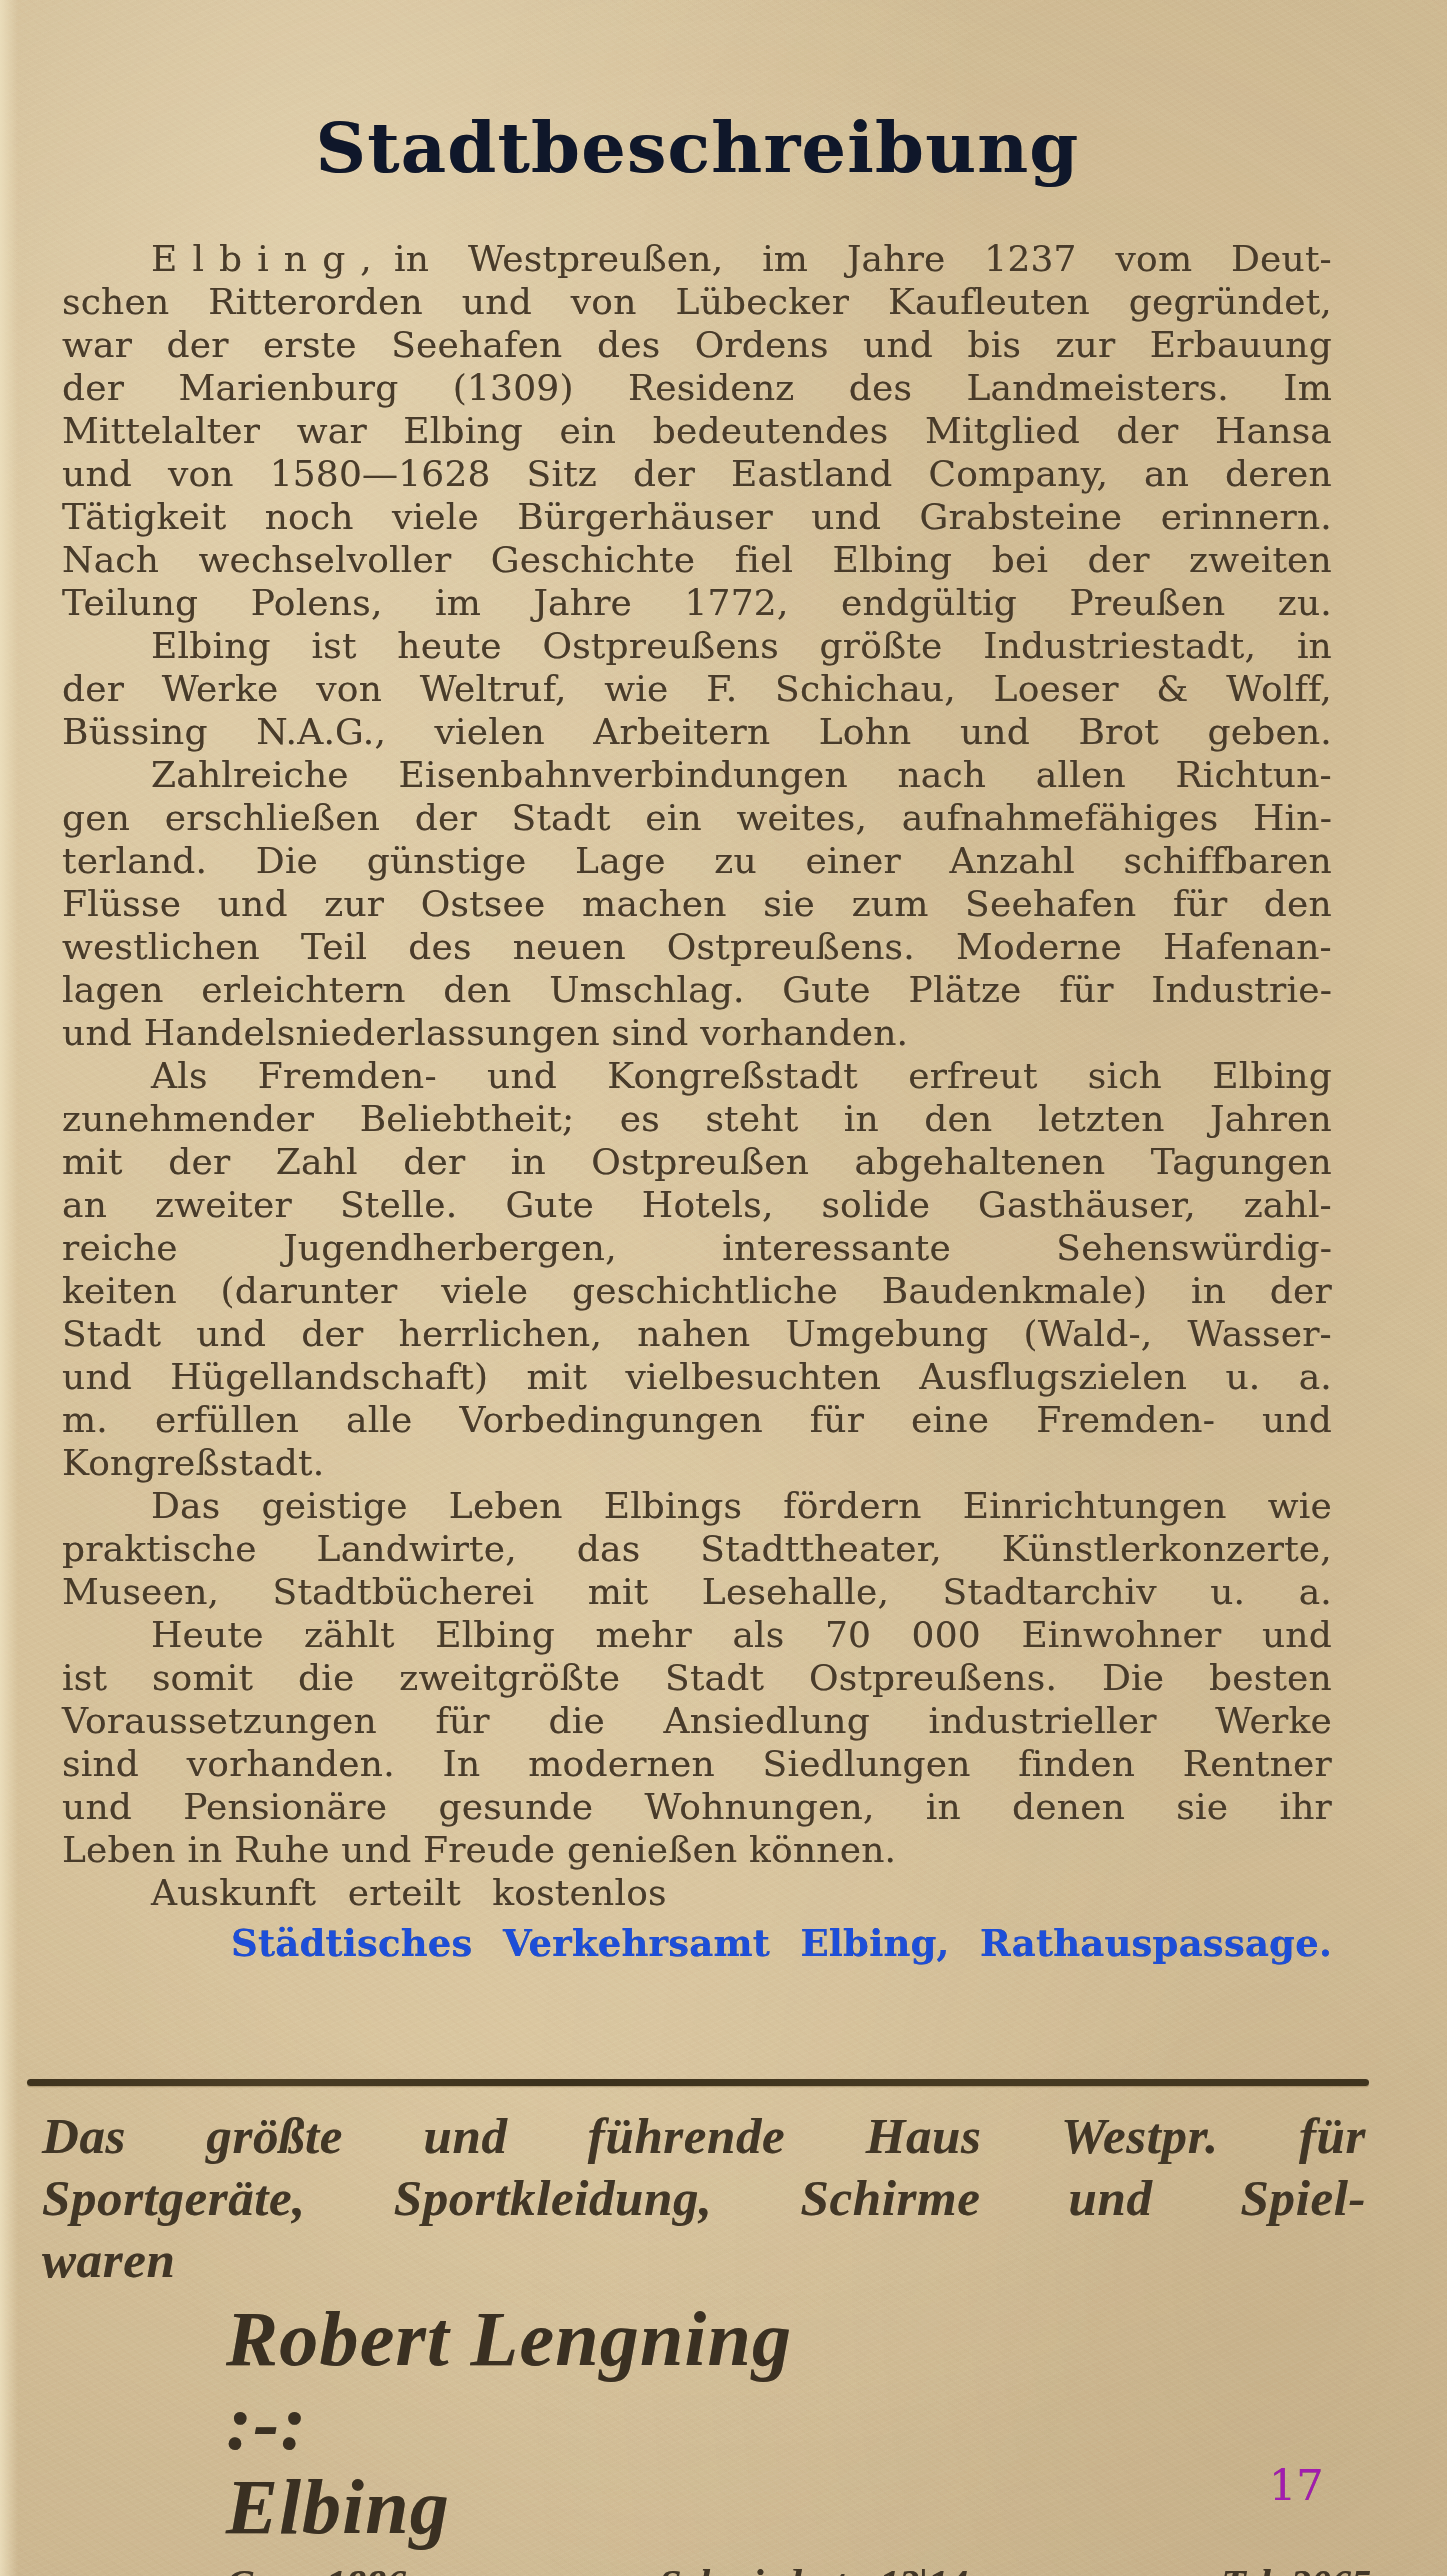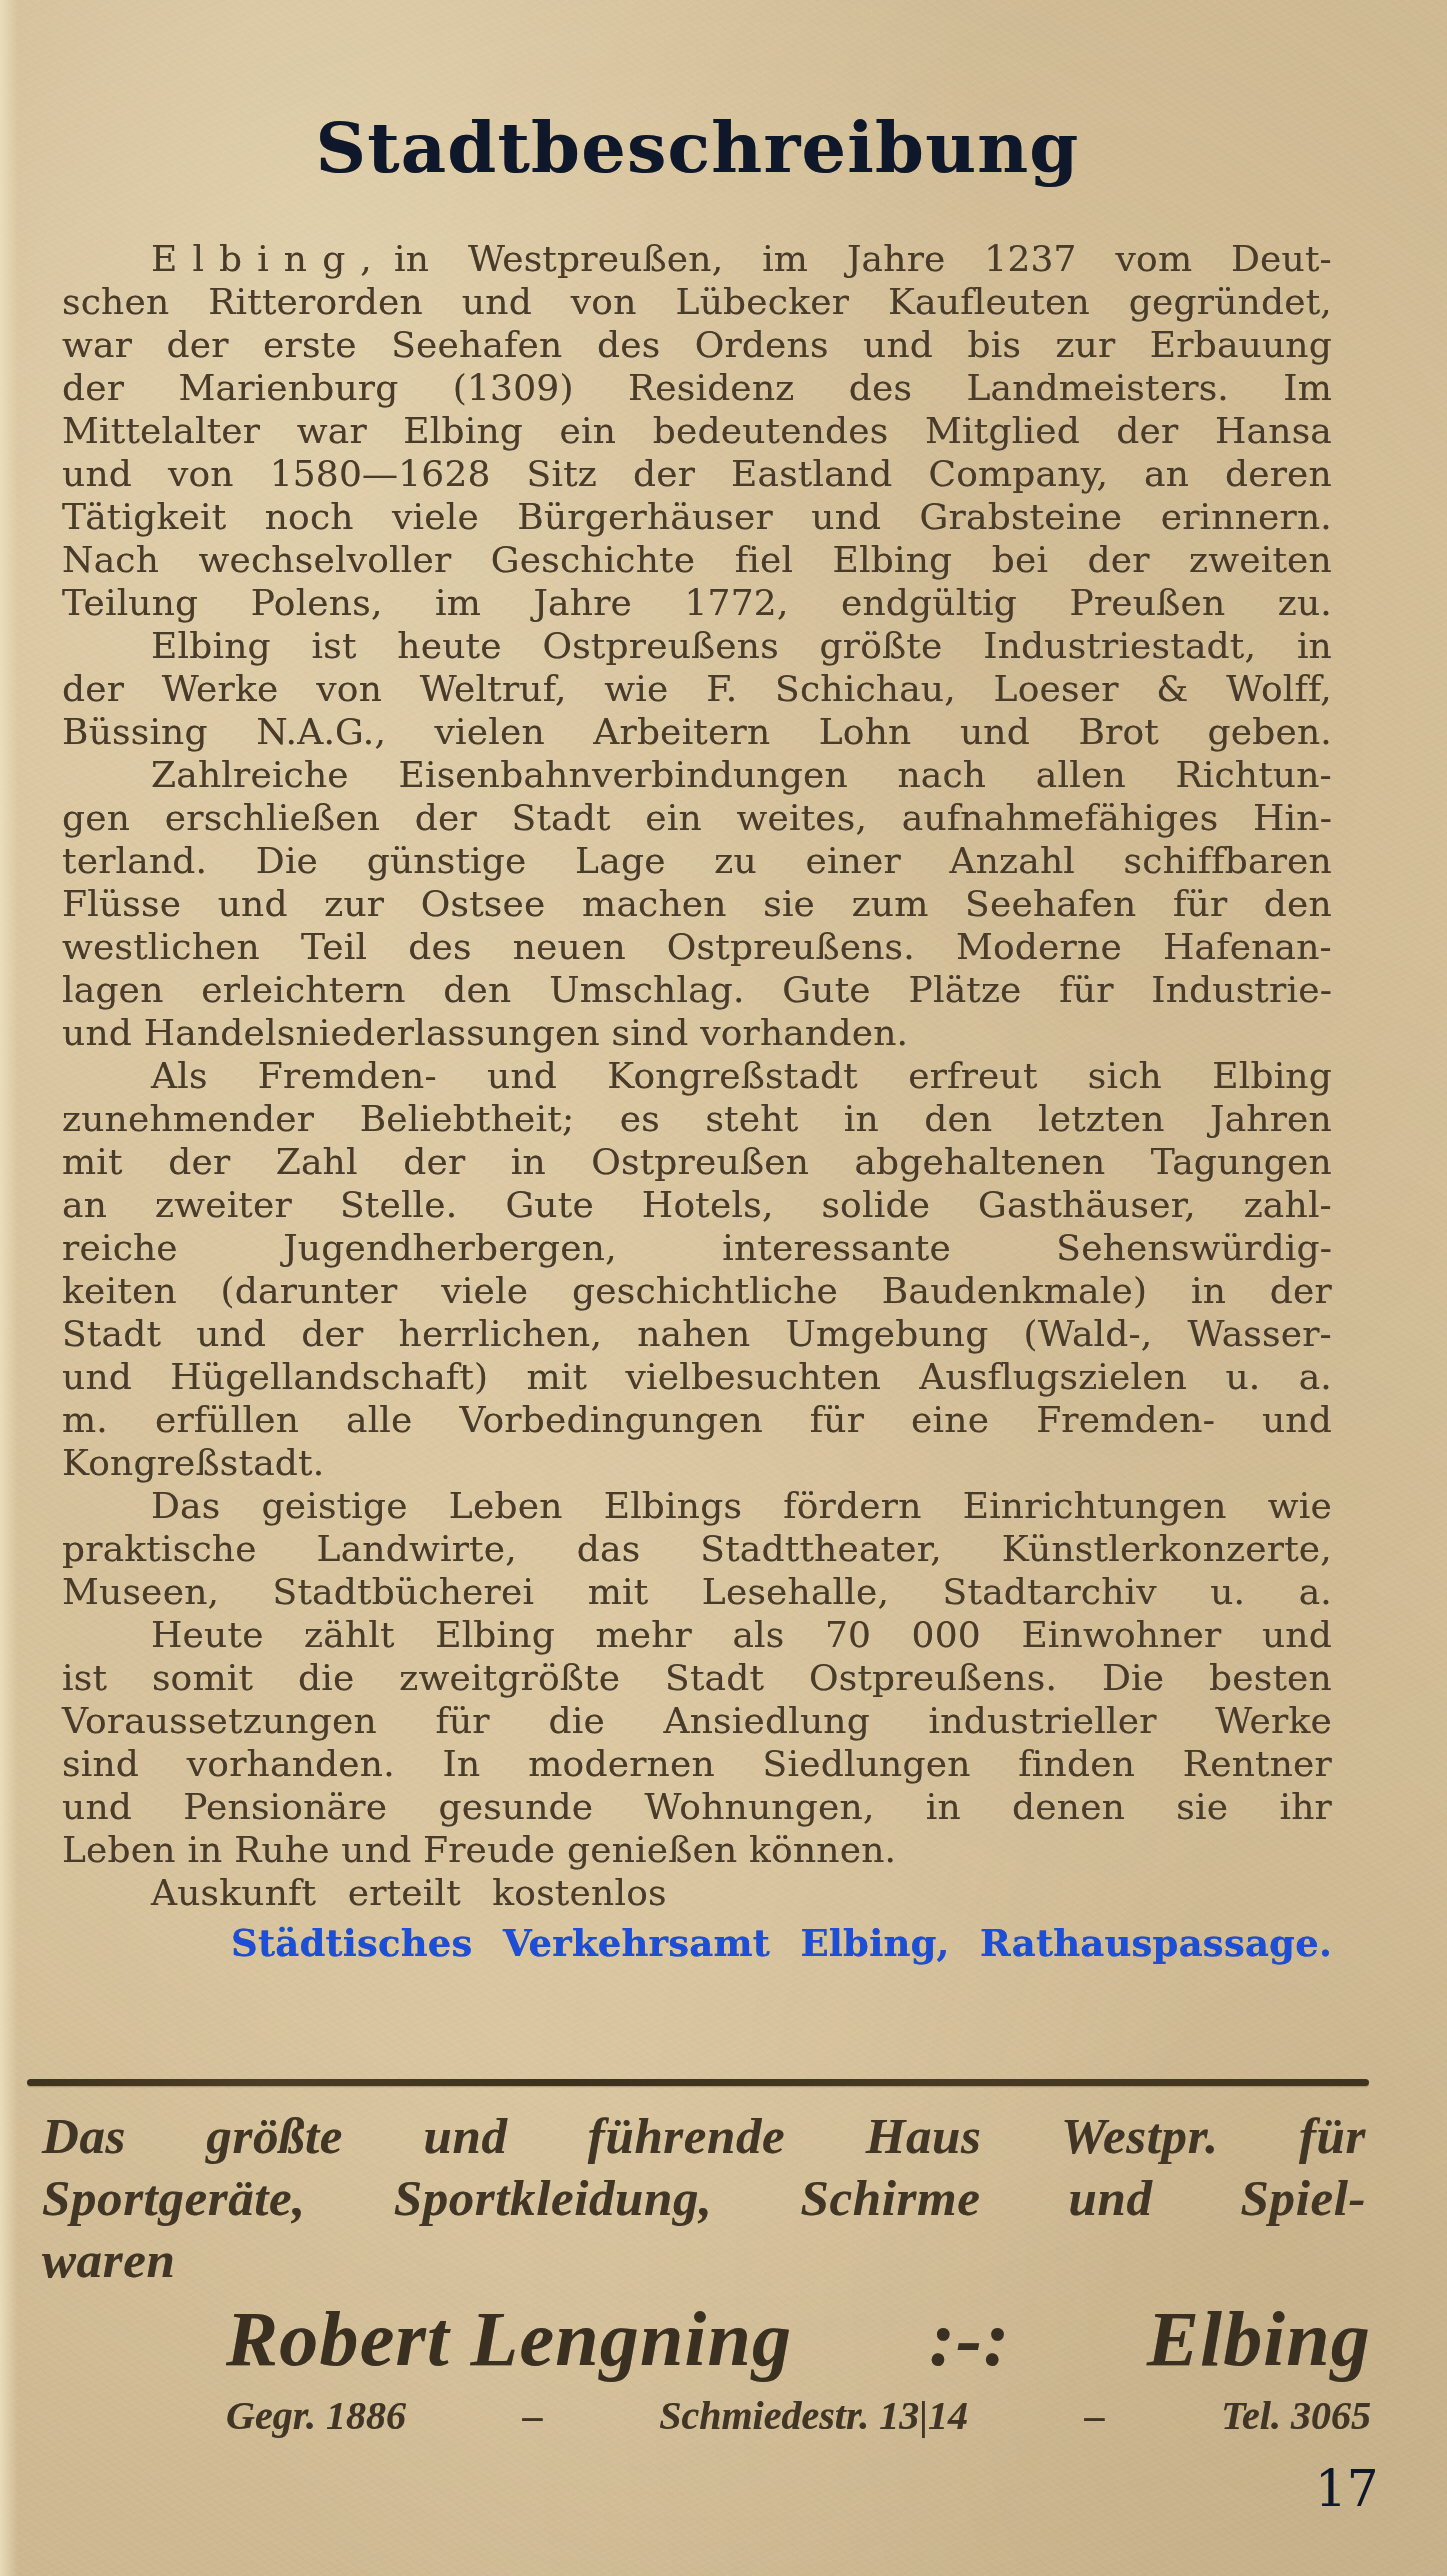--- a/index.html
+++ b/index.html
@@ -83,38 +83,38 @@
     margin-top: 6px;
     padding-left: 184px;
     width: 1145px;
     display: flex;
     justify-content: space-between;
     align-items: baseline;
     font-size: 78px;
     line-height: 84px;
     letter-spacing: 1.2px;
     color: #3a3022;
+    flex-direction: column;
   }
   .details-row {
     margin-top: 10.7px;
     padding-left: 184px;
     width: 1145px;
     display: flex;
     justify-content: space-between;
     align-items: baseline;
     font-size: 40px;
     line-height: 47px;
   }
   .pagenum {
     position: absolute;
     top: 2460px; left: 1269px;
-    font-size: 50px;
-    color: #0f172a;
+    font-size: 43px;
+    color: #a21caf;
     text-shadow: 0 0 0.6px rgba(63,52,38,0.5);
-    margin-left: 46px;
   }
 </style>
 </head>
 <body>
 
 <h1 class="title">Stadtbeschreibung</h1>
 
 <div class="bodytext">
 
   <div>

